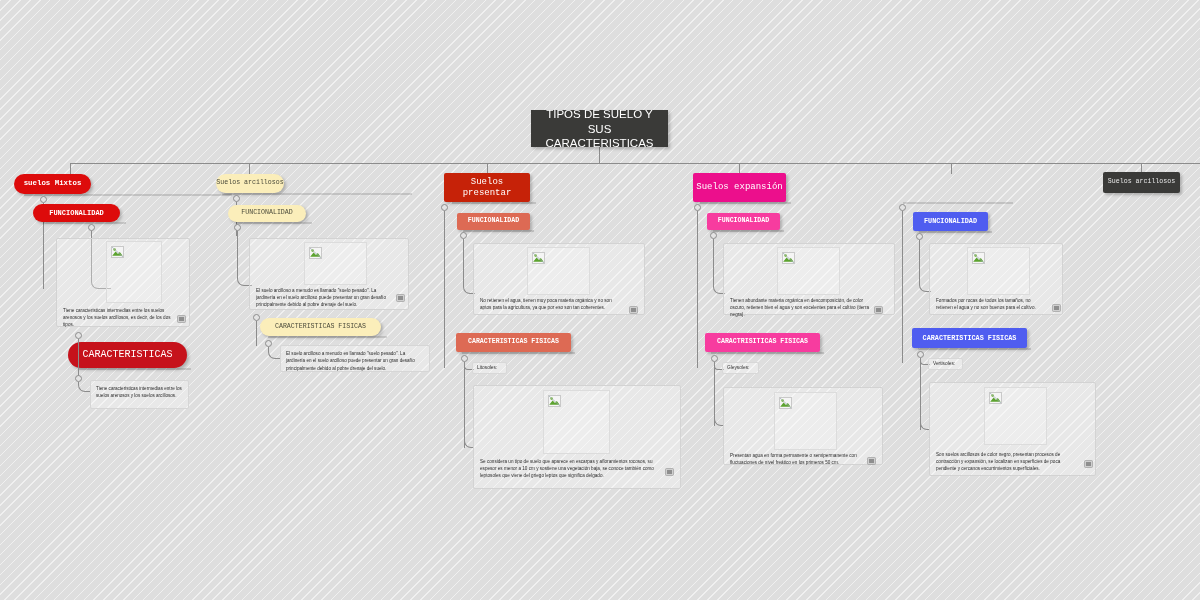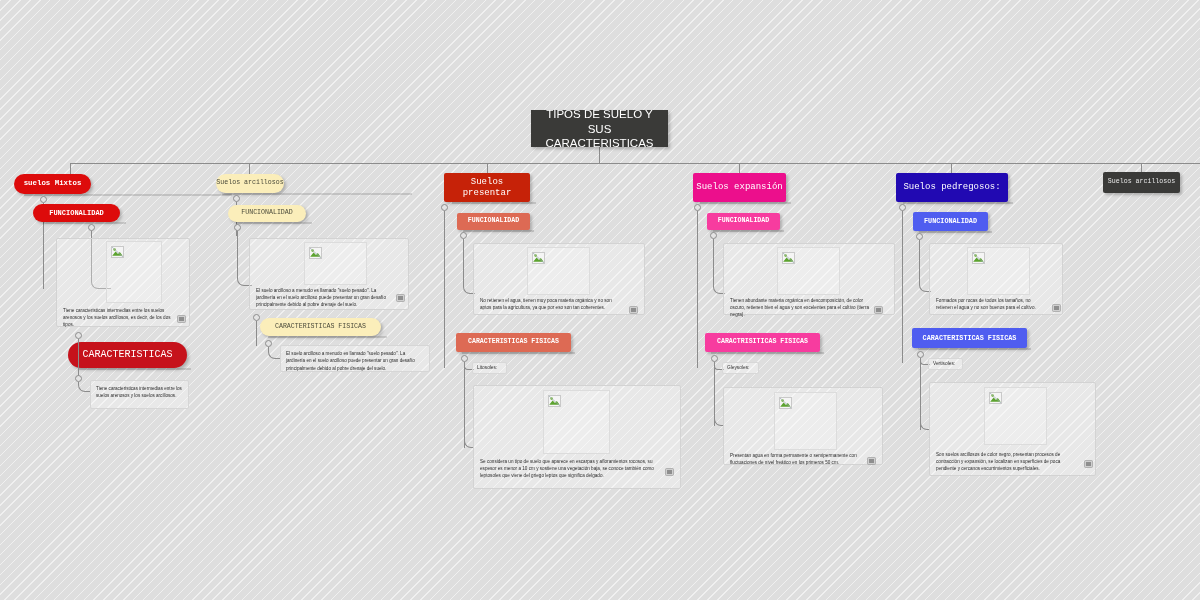--- a/index.html
+++ b/index.html
@@ -334,21 +334,20 @@
         <path d="M1 1 L12 11" stroke="#9aa7b0" stroke-width="0.7"></path>
       </svg>
     </div>
     <div class="card-text" style="left:6px; top:64px; width:134px;">Presentan agua en forma permanente o semipermanente con fluctuaciones de nivel freático en los primeros 50 cm.</div>
     <svg class="card-icon" style="left:143px; top:69px;" viewBox="0 0 9 8">
       <rect x="0.5" y="0.5" width="8" height="7" rx="1" fill="#cfcfcf" stroke="#9d9d9d" stroke-width="0.7"></rect>
       <rect x="2" y="2" width="5" height="4" fill="#8e8e8e"></rect>
     </svg>
   </div>
 
-  <div class="node rect shadow-s" style="left:896px; top:173px; width:112px; height:29px; background:#2109b2; font-size:9px; font-weight:normal;">Suelos pedregosos:</div>
   <div class="bar-under" style="left:903px; top:202px; width:110px;"></div>
 
   <div class="knob" style="left:899px; top:204px;"></div>
   <div class="line v" style="left:902px; top:211px; height:152px;"></div>
 
   <div class="node rect shadow-s" style="left:913px; top:212px; width:75px; height:19px; background:#4f5df0; font-size:6.8px;">FUNCIONALIDAD</div>
   <div class="bar-under" style="left:919px; top:231px; width:73px;"></div>
 
   <div class="knob" style="left:916px; top:233px;"></div>
   <div class="elbow" style="left:919px; top:240px; width:12px; height:52px;"></div>

